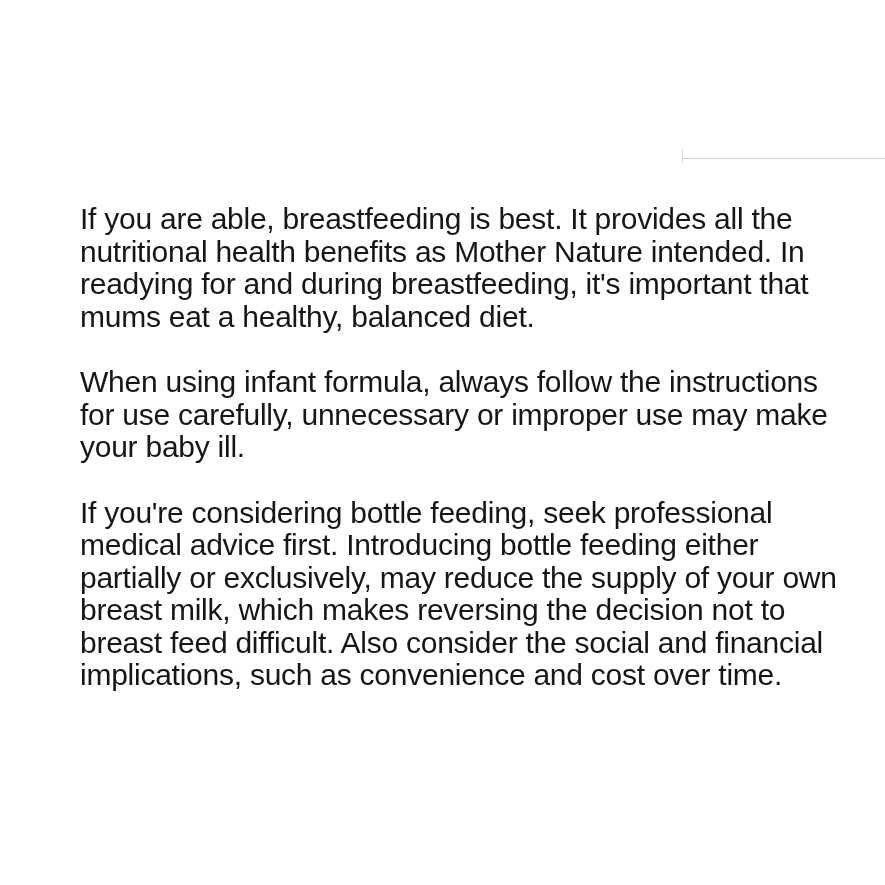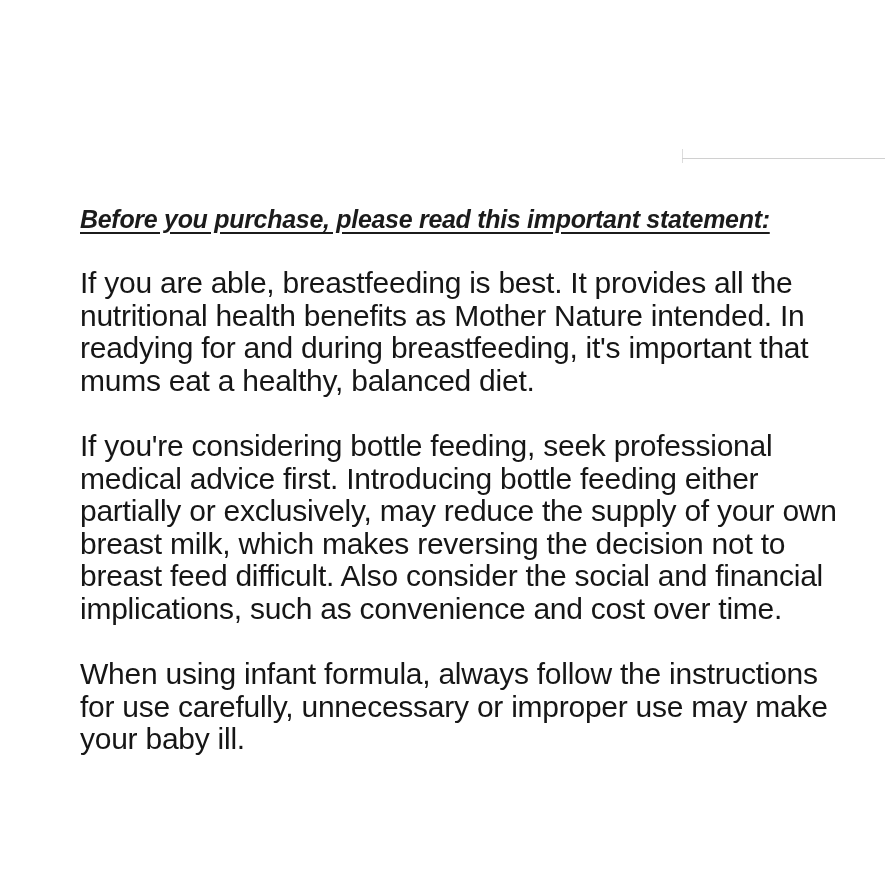--- a/index.html
+++ b/index.html
@@ -59,20 +59,19 @@
     margin-bottom: 0;
   }
 </style>
 </head>
 <body>
 
 <div class="divider-tick"></div>
 <div class="divider-line"></div>
 
 <div class="content">
-  <h1 class="statement-heading">Before you purchase, please read this important statement:</h1>
 
   <p class="statement-paragraph">If you are able, breastfeeding is best. It provides all the nutritional health benefits as Mother Nature intended. In readying for and during breastfeeding, it's important that mums eat a healthy, balanced diet.</p>
 
+  <p class="statement-paragraph">When using infant formula, always follow the instructions for use carefully, unnecessary or improper use may make your baby ill.</p>
+
   <p class="statement-paragraph">If you're considering bottle feeding, seek professional medical advice first. Introducing bottle feeding either partially or exclusively, may reduce the supply of your own breast milk, which makes reversing the decision not to breast feed difficult. Also consider the social and financial implications, such as convenience and cost over time.</p>
-
-  <p class="statement-paragraph">When using infant formula, always follow the instructions for use carefully, unnecessary or improper use may make your baby ill.</p>
 </div>
 
 </body></html>

